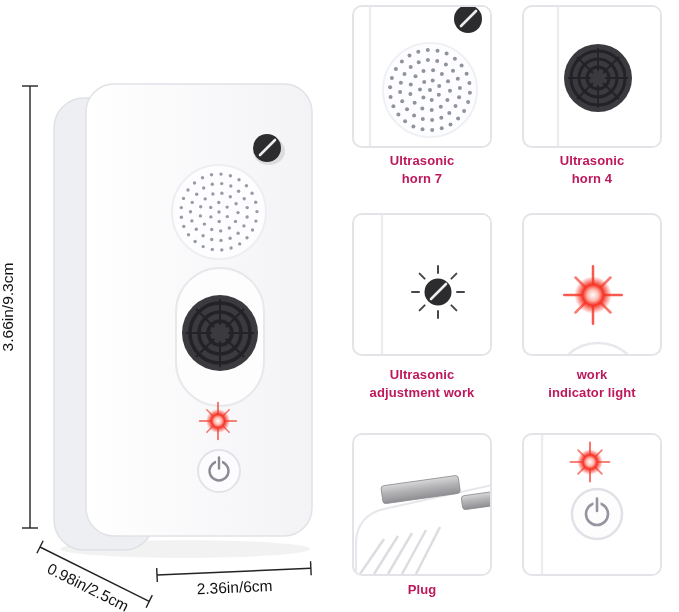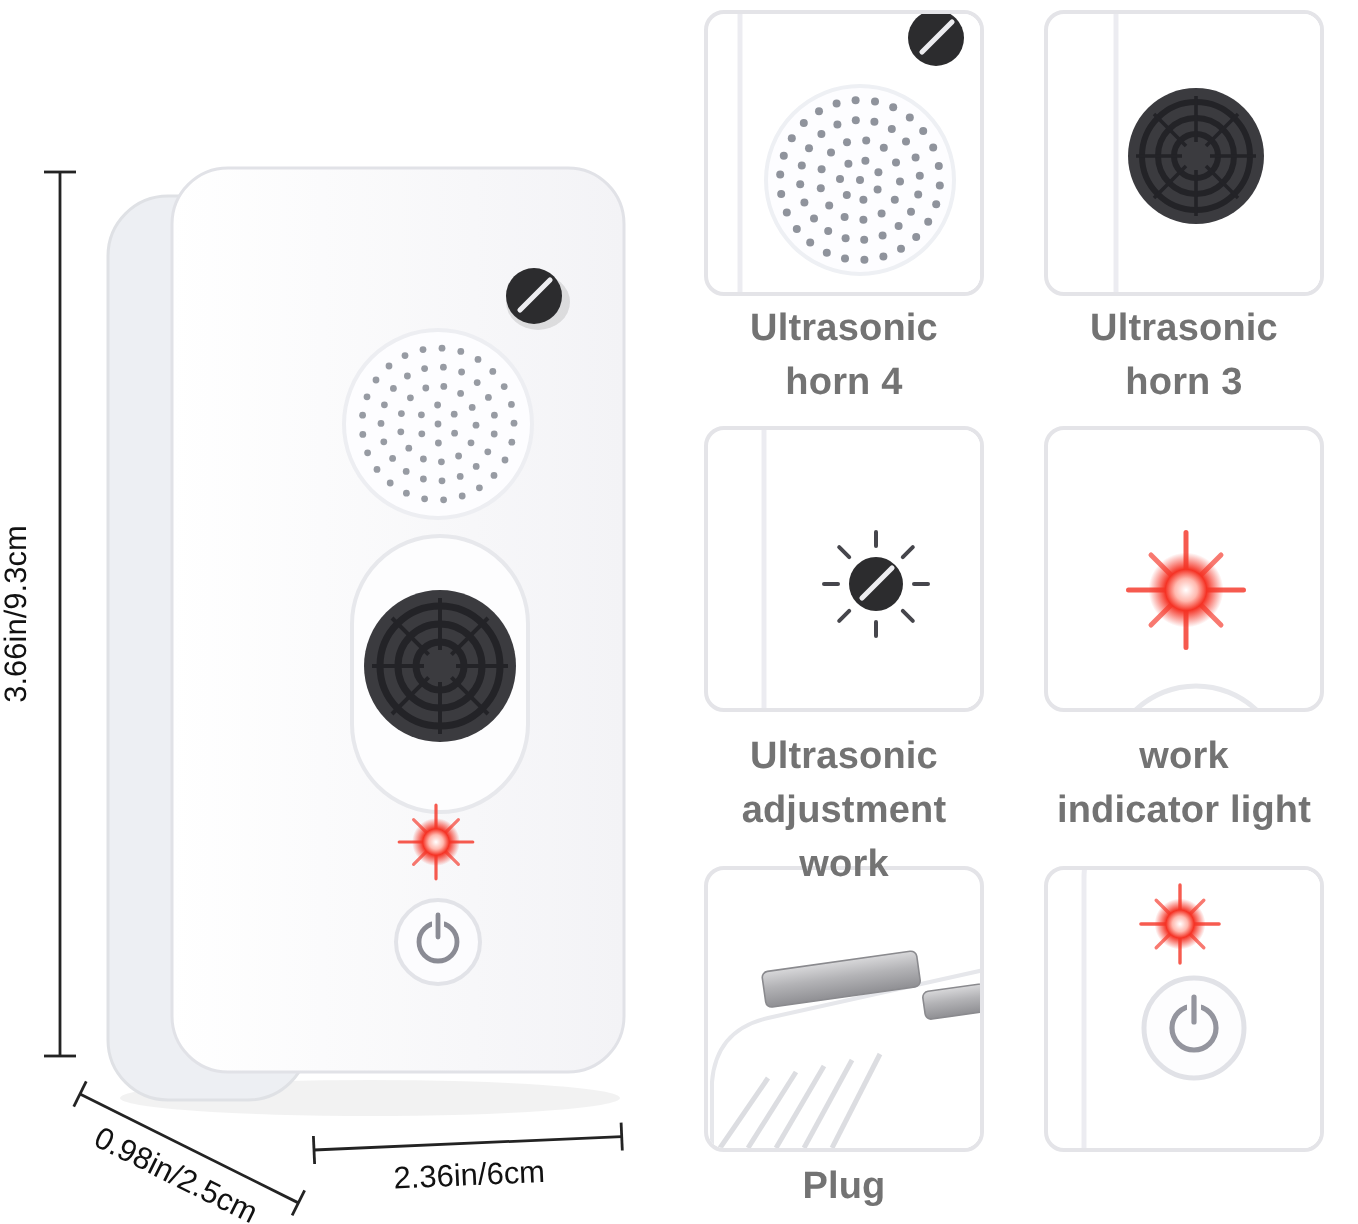--- a/index.html
+++ b/index.html
@@ -5,22 +5,22 @@
   *{box-sizing:border-box}
   html,body{margin:0;padding:0;background:#ffffff;font-family:"Liberation Sans",sans-serif}
   .stage{position:relative;width:679px;height:612px;background:#ffffff;overflow:hidden}
   svg text{font-family:"Liberation Sans",sans-serif}
   .panel{
     position:absolute;width:140px;height:143px;background:#ffffff;
     border:2px solid var(--panel-border,#e4e4e8);border-radius:10px;overflow:hidden;
   }
   .panel svg{display:block}
   .callout-label{
-    position:absolute;width:150px;text-align:center;color:#737373;
-    font-weight:700;font-size:19px;line-height:1.42;letter-spacing:.1px;
+    position:absolute;width:150px;text-align:center;color:#be185d;
+    font-weight:700;font-size:13px;line-height:1.42;letter-spacing:.1px;
   }
   .callout-label span{display:block}
   .callout-label span:empty{display:none}
 </style>
 </head>
 <body>
 
 <div class="stage">
 
   <svg width="345" height="612" viewBox="0 0 345 612" style="position:absolute;left:0;top:0">
@@ -367,25 +367,25 @@
         <circle r="25" fill="#fdfdfe" stroke="#e1e2e7" stroke-width="2.5"></circle>
         <circle r="11" fill="none" stroke="#94959e" stroke-width="2.6"></circle>
         <line x1="0" y1="-14" x2="0" y2="-7" stroke="#fdfdfe" stroke-width="7"></line>
         <line x1="0" y1="-15.5" x2="0" y2="-3" stroke="#94959e" stroke-width="2.6" stroke-linecap="round"></line>
       </g>
     </svg>
   </div>
 
   <div class="callout-label" style="left:347px;top:152px">
     <span>Ultrasonic</span>
-    <span>horn 4</span>
+    <span>horn 7</span>
   </div>
   <div class="callout-label" style="left:517px;top:152px">
     <span>Ultrasonic</span>
-    <span>horn 3</span>
+    <span>horn 4</span>
   </div>
   <div class="callout-label" style="left:347px;top:366px">
     <span>Ultrasonic</span>
     <span>adjustment work</span>
   </div>
   <div class="callout-label" style="left:517px;top:366px">
     <span>work</span>
     <span>indicator light</span>
   </div>
   <div class="callout-label" style="left:347px;top:581px">

